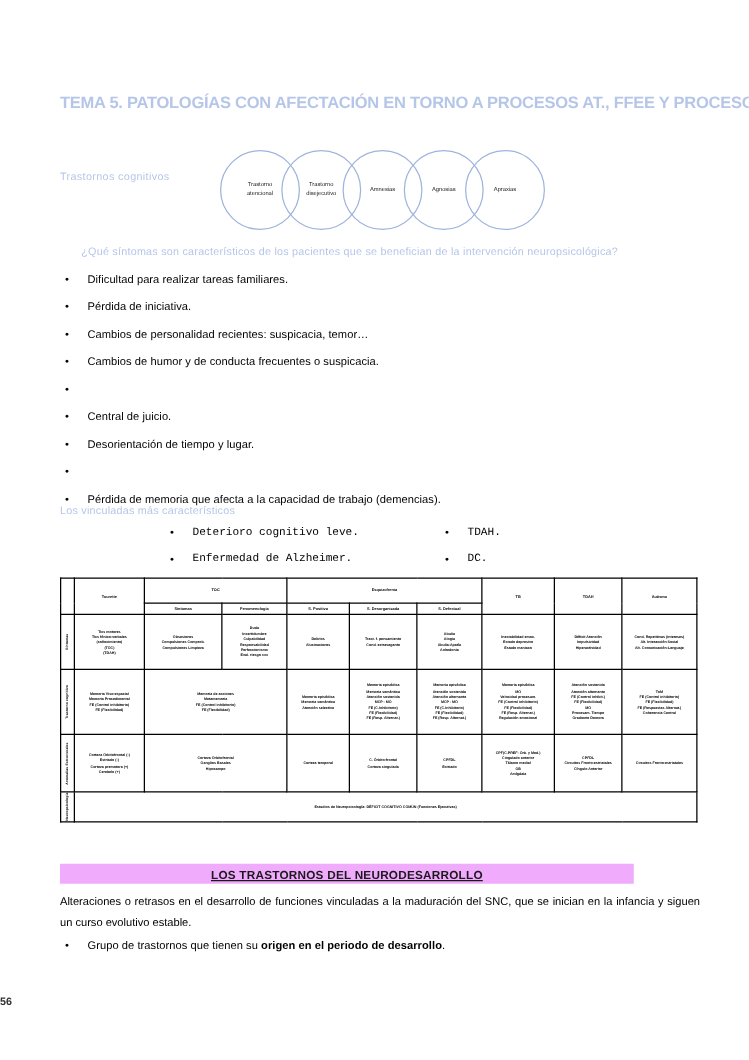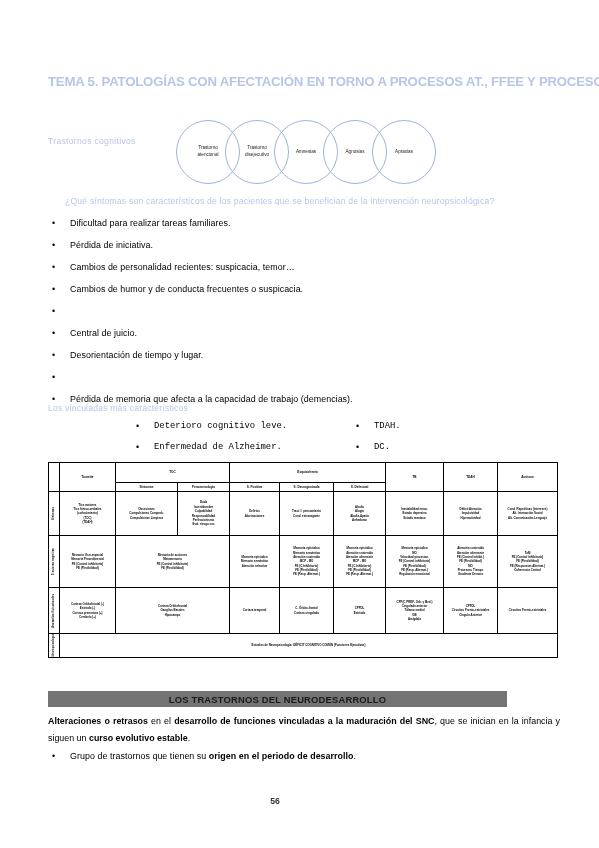--- a/index.html
+++ b/index.html
@@ -121,38 +121,39 @@
   .hdr-sub{ height:9px; }
   .cellline{ display:block; }
   .r-sint{ height:44px; }
   .r-cog{ height:52px; }
   .r-neuro{ height:46px; }
   .r-nps{ height:24px; }
 
   
   .banner{
     position:absolute; left:48px; top:691px; width:459px; height:16px;
-    background:#737373;
+    background:#f0abfc;
     display:flex; align-items:center; justify-content:center;
     font-size:9.4px; font-weight:bold; letter-spacing:.2px;
     color:#1a1a1a;
+    text-decoration:underline;
   }
   .para{
     position:absolute; left:48px; top:713px; width:512px;
     font-size:8.9px; line-height:16.5px; text-align:justify;
     color:#000;
   }
-  .para b{ font-weight:bold; }
+  .para b{ font-weight:normal; }
   .bottom-bullets{
     position:absolute; left:48px; top:749px; width:470px;
   }
 
   .pagenum{
     position:absolute; left:0; top:796px; width:550px;
-    text-align:center; font-size:8.6px; color:#333; font-weight:bold;
+    text-align:left; font-size:8.6px; color:#333; font-weight:bold;
   }
 </style>
 </head>
 <body>
 
 <div class="page">
 
   <div class="doc-title">TEMA 5. PATOLOGÍAS CON AFECTACIÓN EN TORNO A PROCESOS AT., FFEE Y PROCESOS MNÉSICOS</div>
   <div class="subtitle-1">Trastornos cognitivos</div>
 

